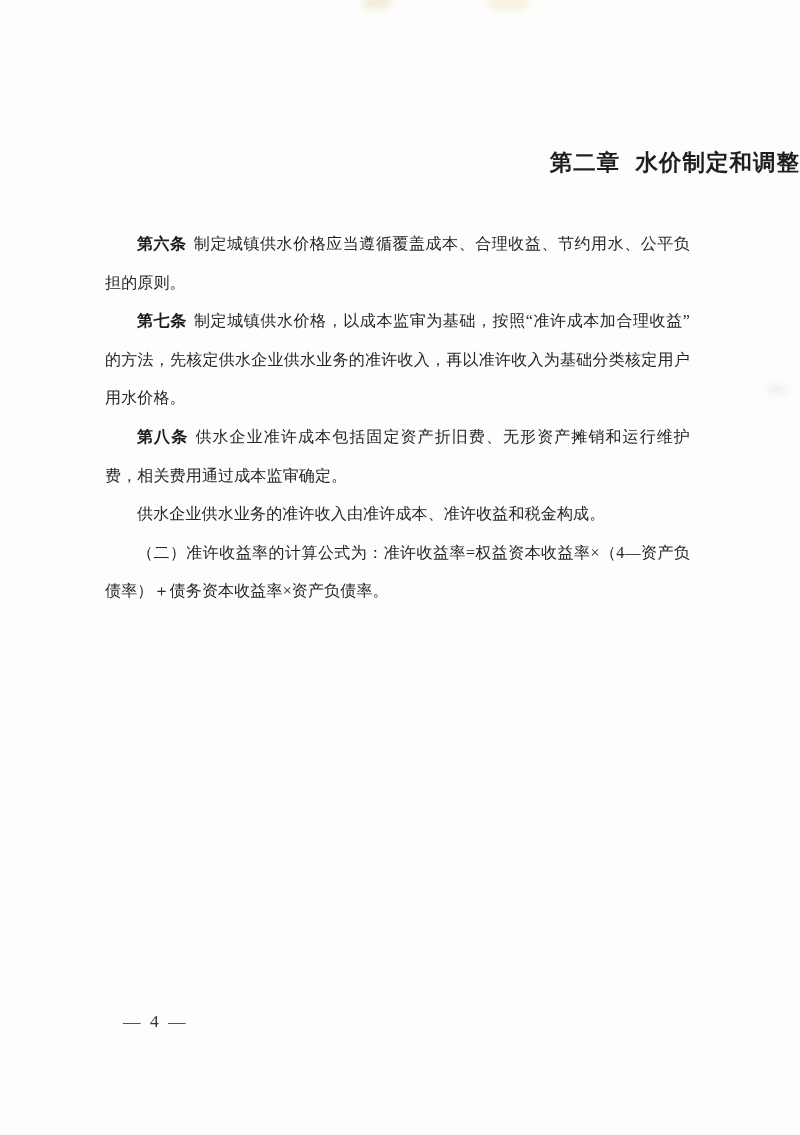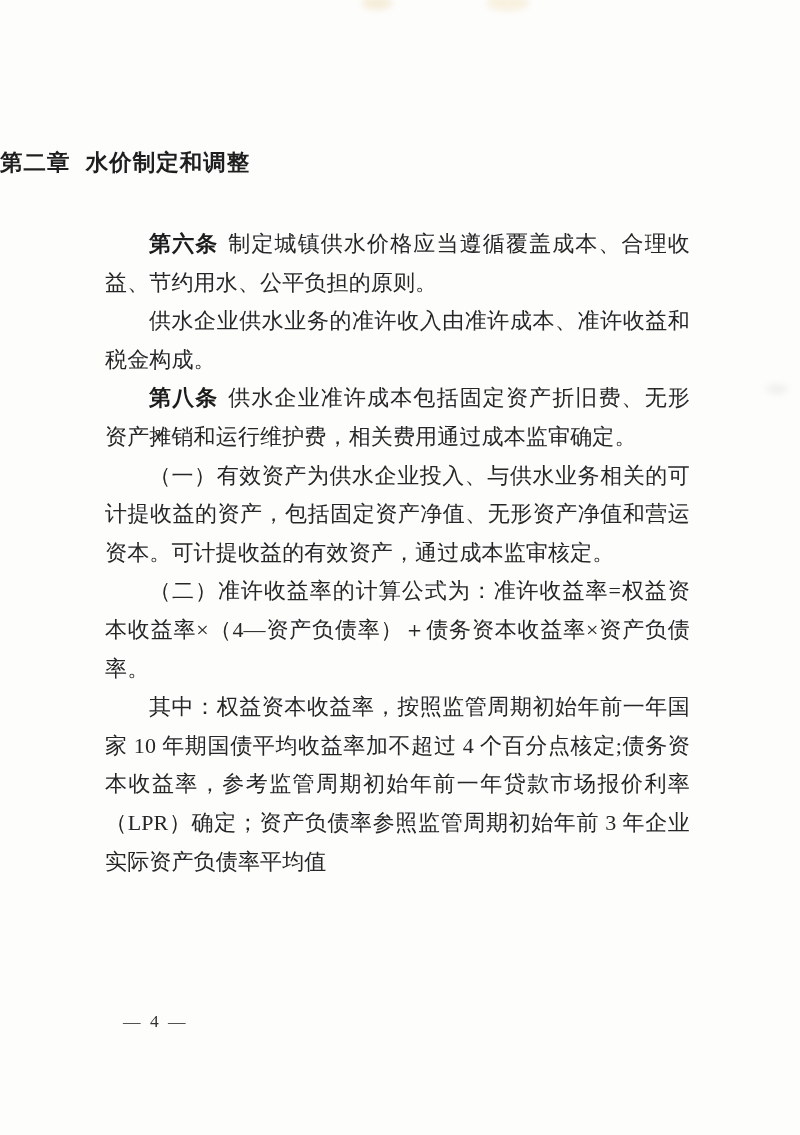--- a/index.html
+++ b/index.html
@@ -37,35 +37,35 @@
   }
   .smudge-c {
     left: 766px; top: 384px; width: 22px; height: 10px;
     background: rgba(205, 205, 205, 0.25);
   }
   .chapter-title {
     position: absolute;
     top: 148px;
     left: 0;
     width: 800px;
-    text-align: left;
+    text-align: right;
     font-family: "Liberation Sans", "DejaVu Sans", sans-serif;
     font-weight: 700;
     font-size: 22.5px;
     line-height: 30px;
     color: #1e1e1e;
     letter-spacing: 1px;
     word-spacing: 0.35em;
   }
   .body-text {
     position: absolute;
     left: 105px;
     top: 225px;
     width: 585px;
-    font-size: 22px;
+    font-size: 16px;
     line-height: 38.6px;
     letter-spacing: 0.15px;
     color: #262626;
     text-align: justify;
   }
   .body-text p {
     margin: 0;
     padding: 0;
     text-indent: 2em;
   }
@@ -99,29 +99,28 @@
   <div class="smudge smudge-a"></div>
   <div class="smudge smudge-b"></div>
   <div class="smudge smudge-c"></div>
 
   <div class="chapter-title">第二章 水价制定和调整</div>
 
   <div class="body-text">
 
     <p class="para"><span class="lead">第六条</span><span>制定城镇供水价格应当遵循覆盖成本、合理收益、节约用水、公平负担的原则。</span></p>
 
+    <p class="para"><span class="lead">第七条</span><span>制定城镇供水价格，以成本监审为基础，按照“准许成本加合理收益”的方法，先核定供水企业供水业务的准许收入，再以准许收入为基础分类核定用户用水价格。</span></p>
+
+    <p class="para"><span class="lead">第八条</span><span>供水企业准许成本包括固定资产折旧费、无形资产摊销和运行维护费，相关费用通过成本监审确定。</span></p>
 
     <p class="para"><span>供水企业供水业务的准许收入由准许成本、准许收益和税金构成。</span></p>
 
-    <p class="para"><span class="lead">第八条</span><span>供水企业准许成本包括固定资产折旧费、无形资产摊销和运行维护费，相关费用通过成本监审确定。</span></p>
 
-
-    <p class="para"><span>（一）有效资产为供水企业投入、与供水业务相关的可计提收益的资产，包括固定资产净值、无形资产净值和营运资本。可计提收益的有效资产，通过成本监审核定。</span></p>
 
     <p class="para"><span>（二）准许收益率的计算公式为：准许收益率=权益资本收益率×（4—资产负债率）＋债务资本收益率×资产负债率。</span></p>
 
-    <p class="para"><span>其中：权益资本收益率，按照监管周期初始年前一年国家 10 年期国债平均收益率加不超过 4 个百分点核定;债务资本收益率，参考监管周期初始年前一年贷款市场报价利率（LPR）确定；资产负债率参照监管周期初始年前 3 年企业实际资产负债率平均值</span></p>
 
   </div>
 
   <div class="page-number">— 4 —</div>
 
 </div>
 
 </body></html>

